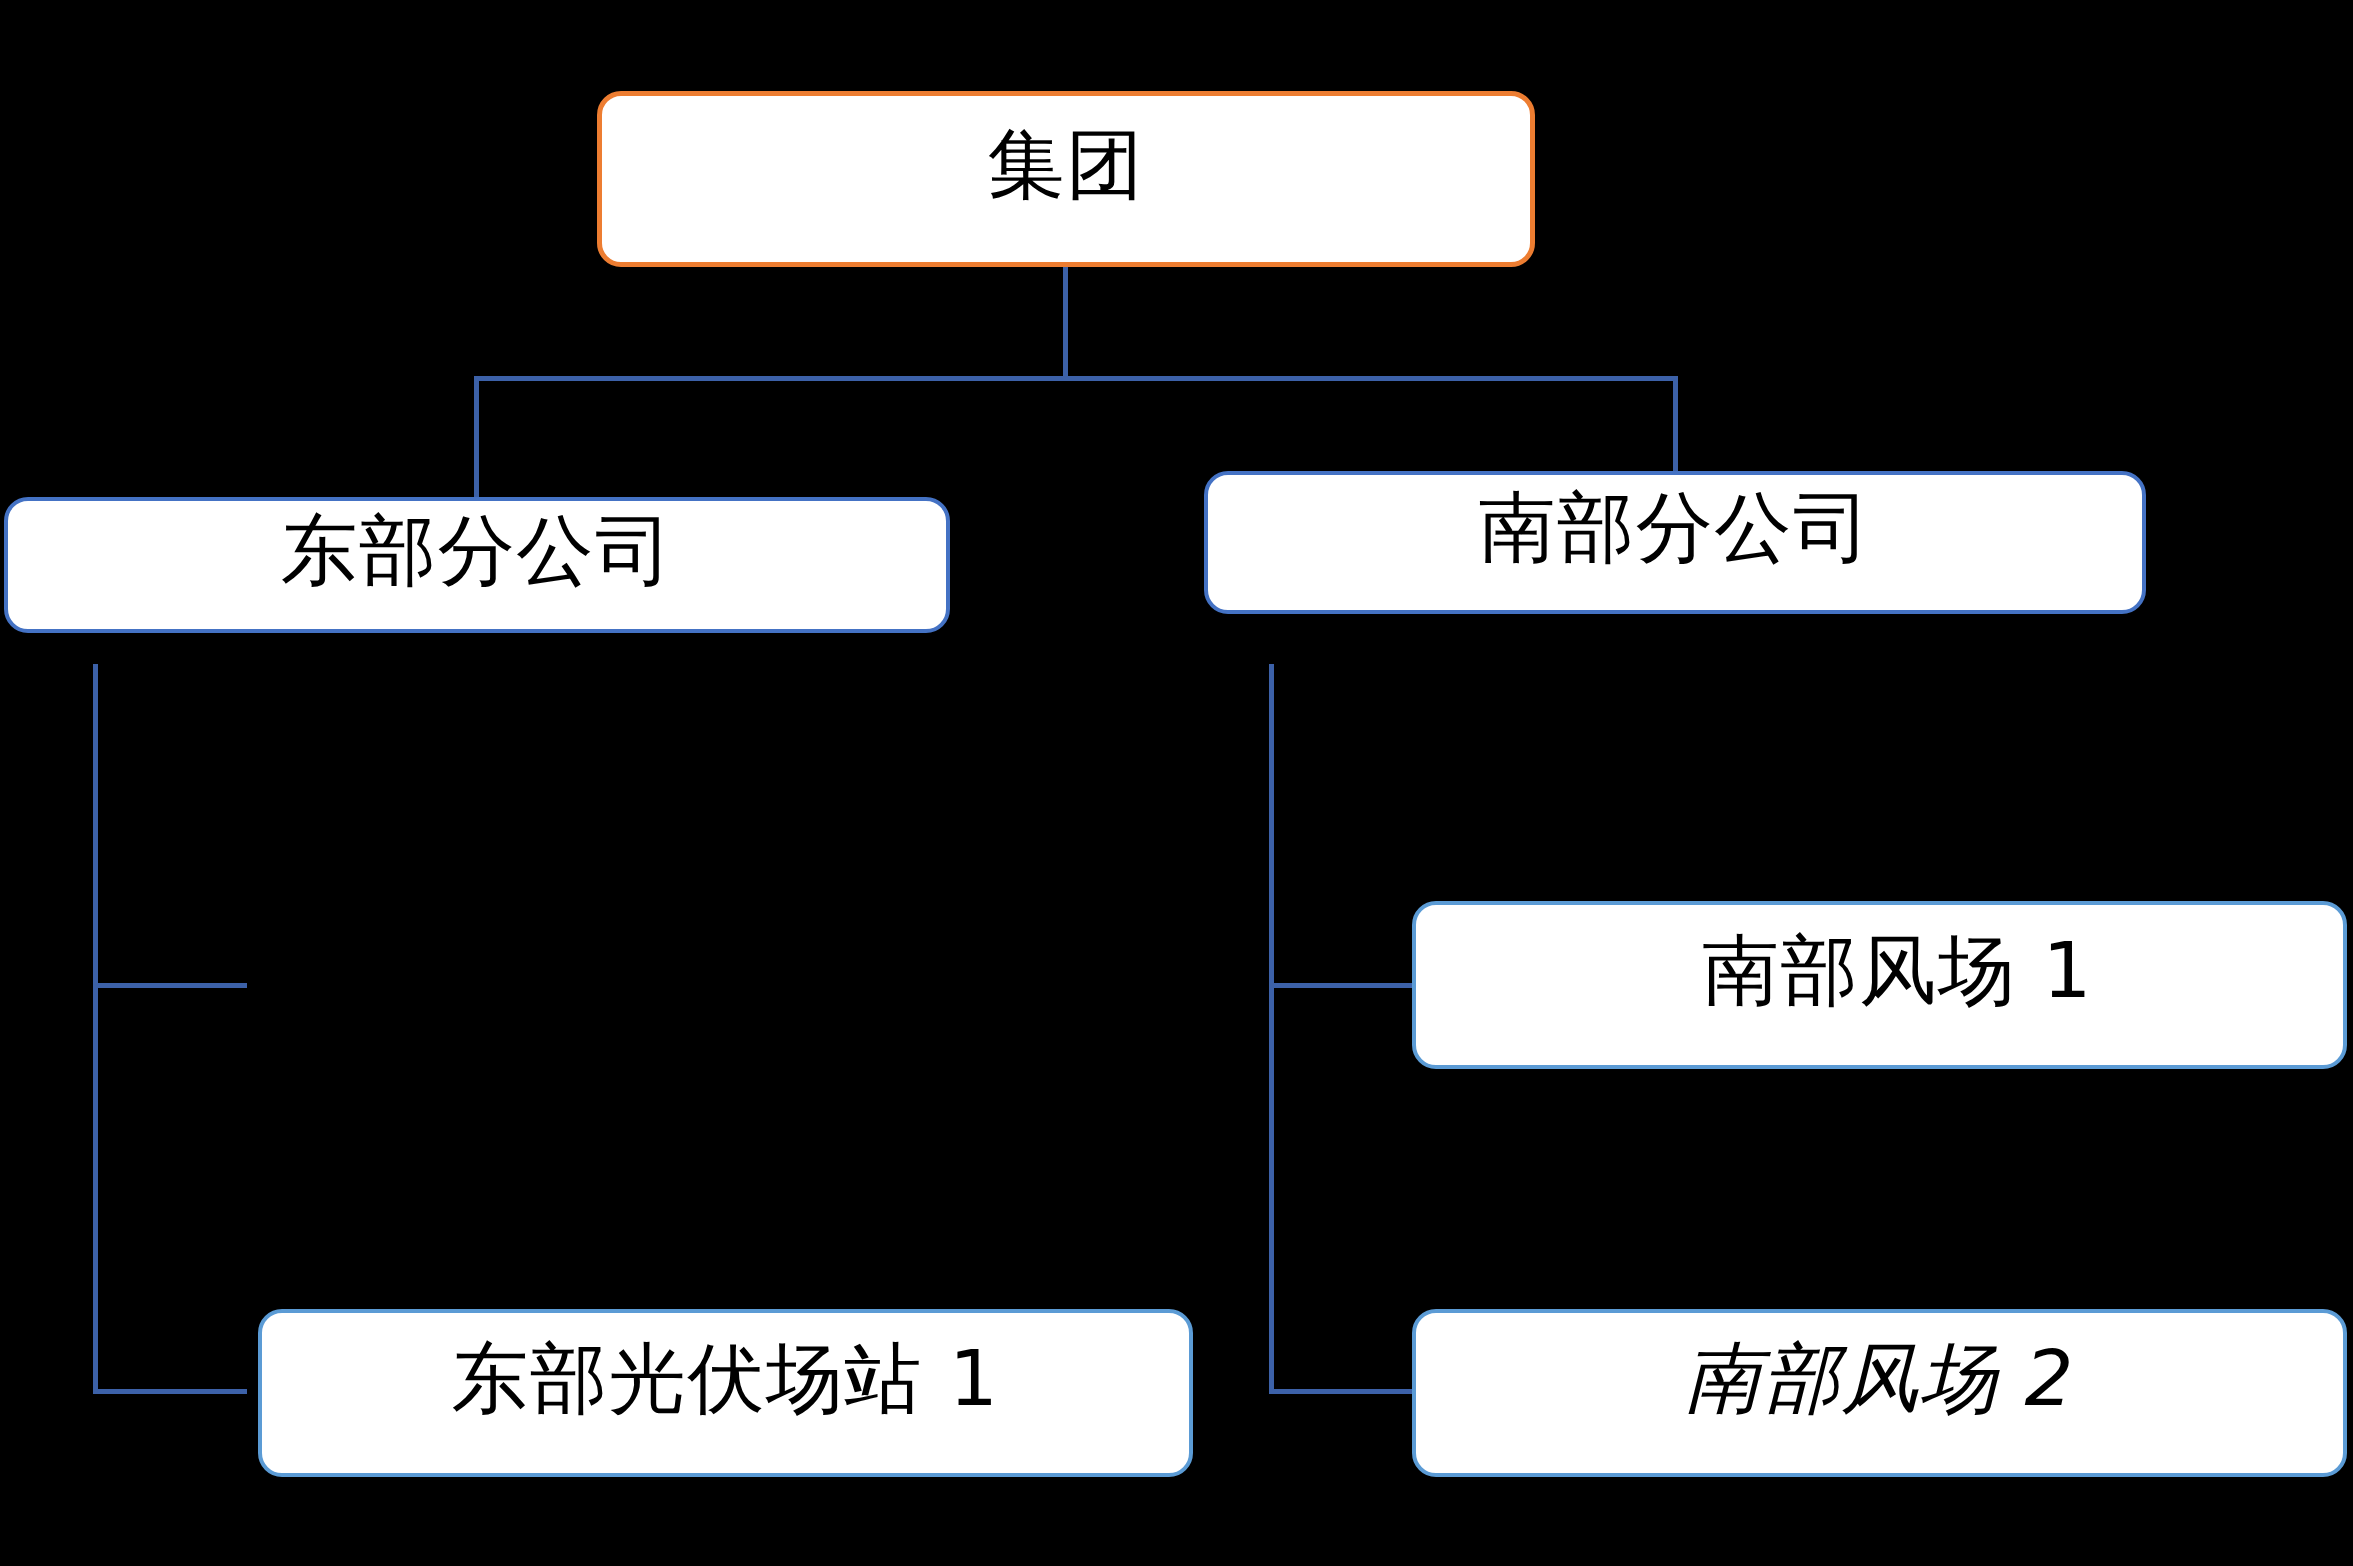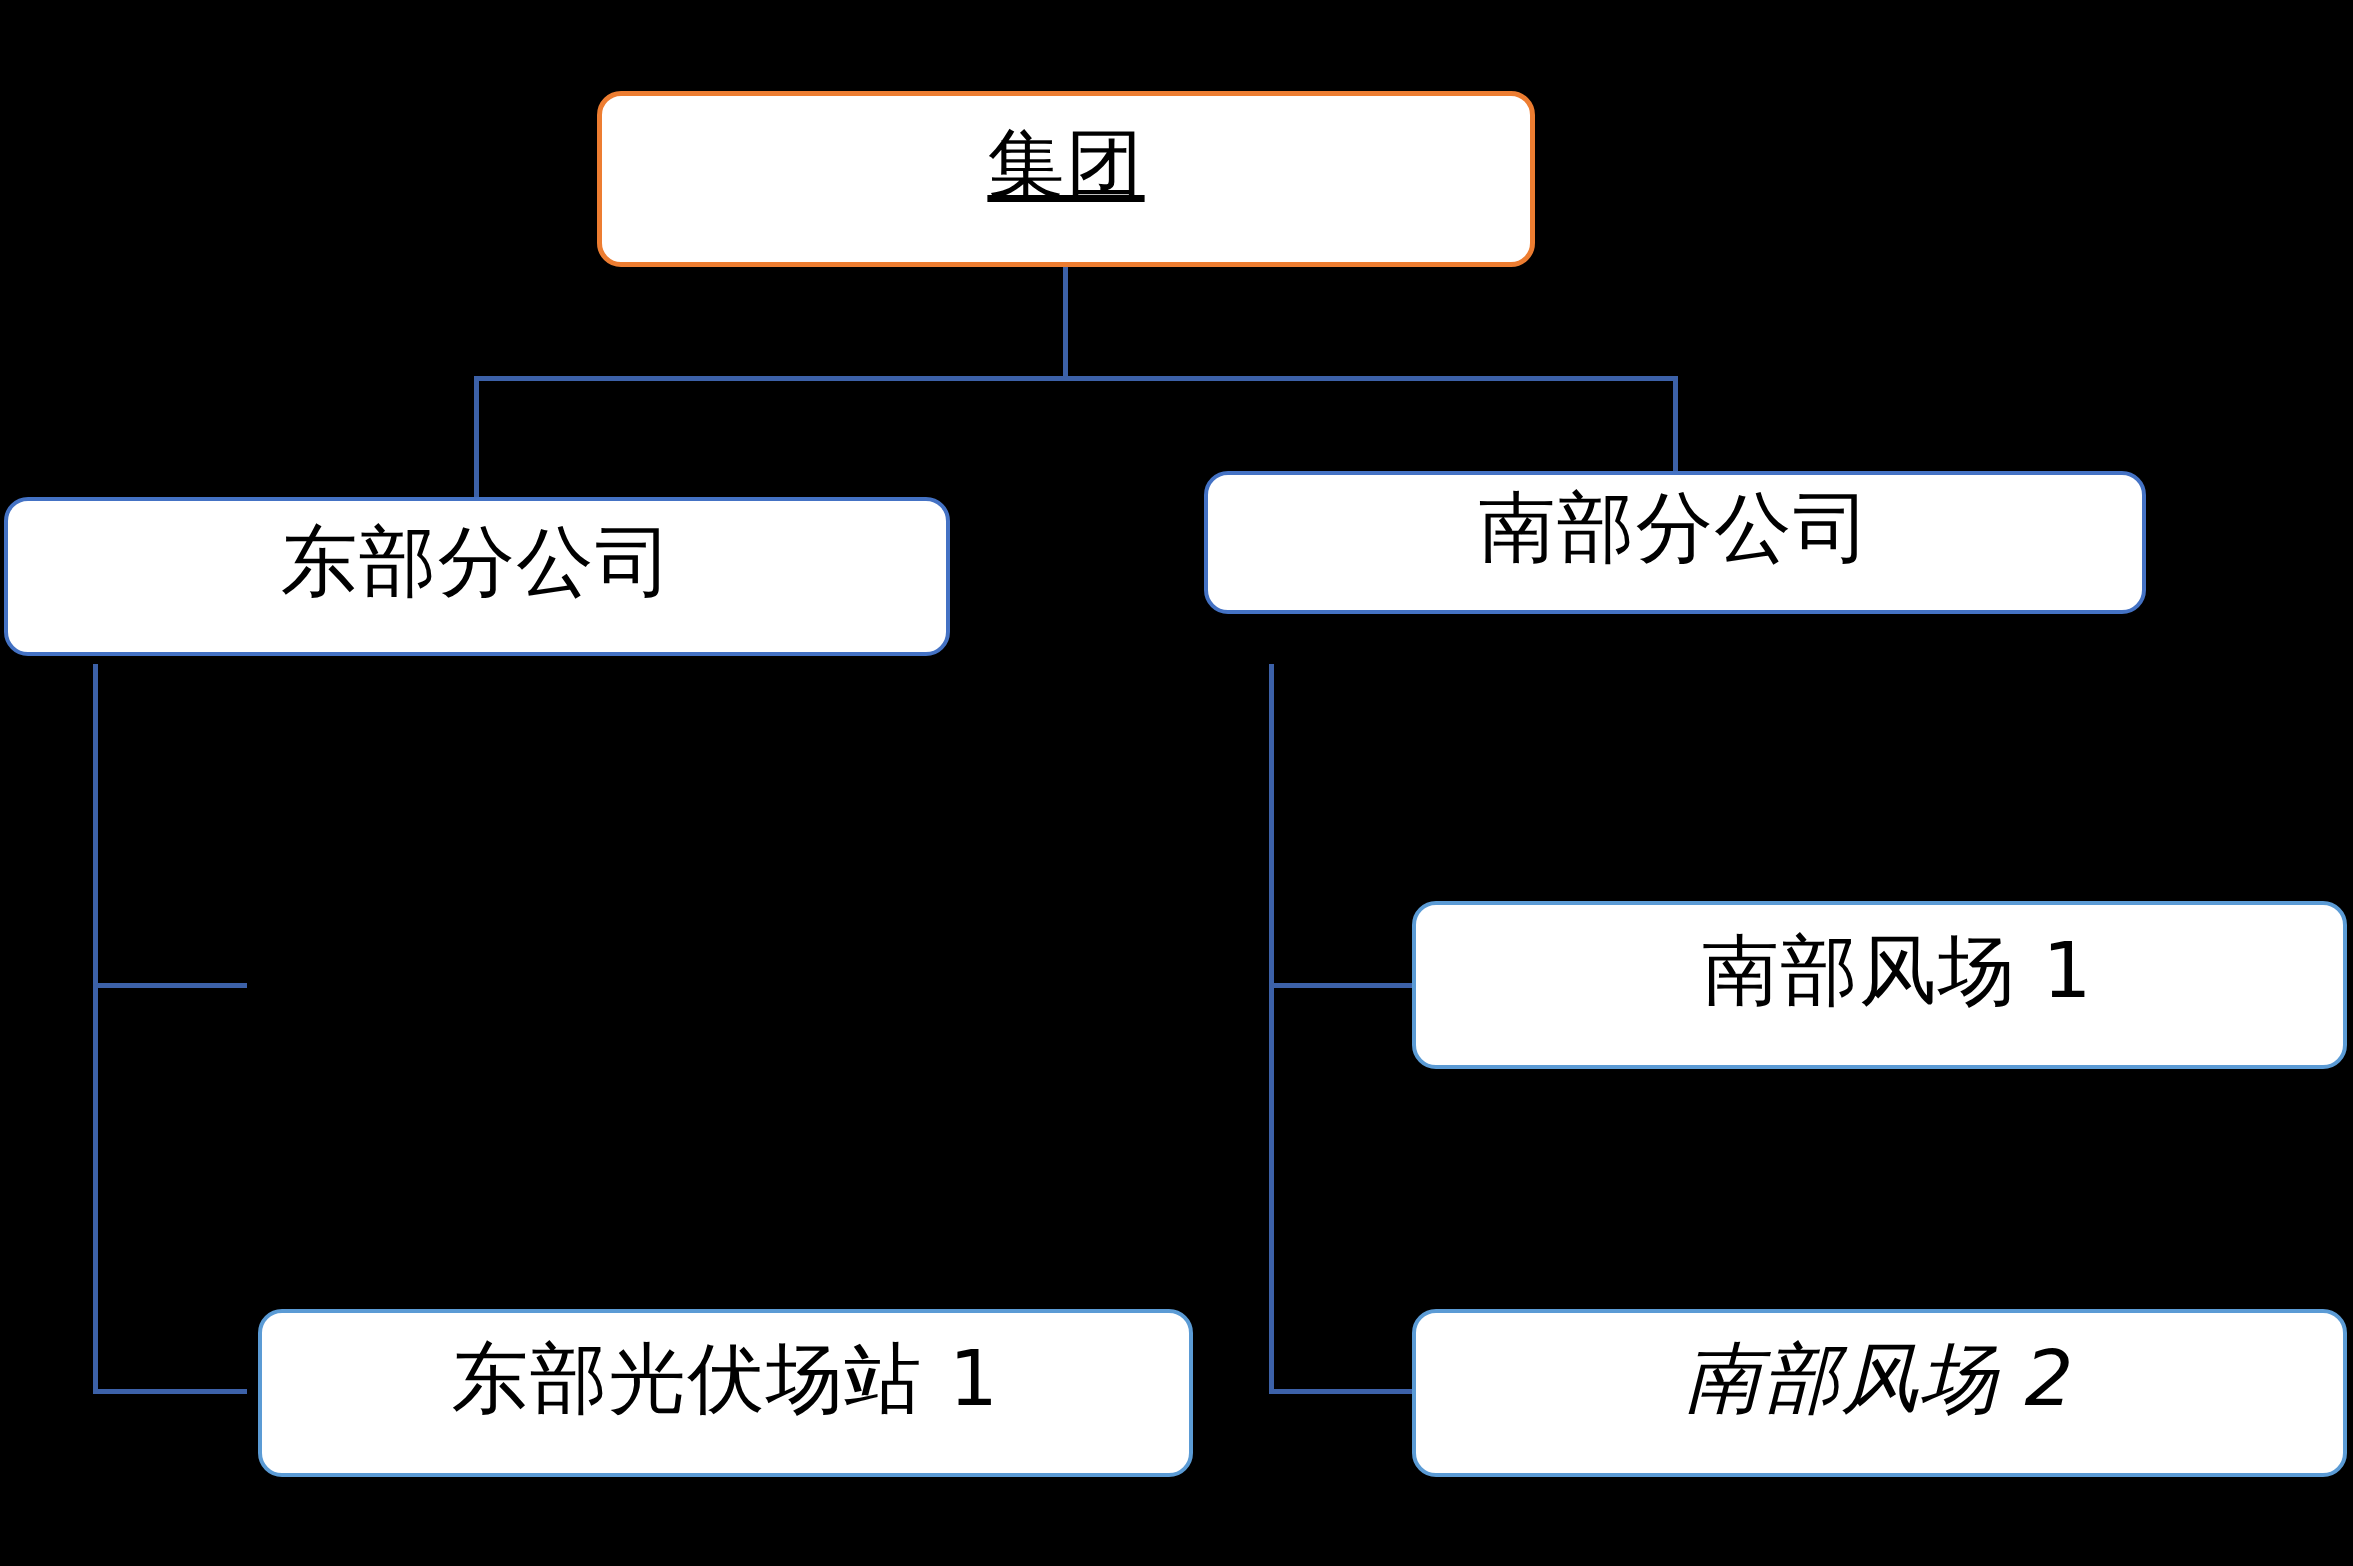--- a/index.html
+++ b/index.html
@@ -24,31 +24,31 @@
     justify-content: center;
     box-sizing: border-box;
     padding-bottom: 27px;
   }
   .node .label {
     font-size: 77px;
     color: #000000;
     white-space: nowrap;
     letter-spacing: 1.6px;
   }
-  .node.level-root  { border: 5.6px solid #ED7D31; text-decoration: underline; }
+  .node.level-root  { border: 5.6px solid #ED7D31; }
   .node.level-branch{ border: 4.8px solid #4472C4; }
   .node.level-leaf  { border: 4.8px solid #5B9BD5; }
 
   .connector {
     position: absolute;
     background: #3C61A8;
   }
   
   #node-group       { left: 597px;  top: 91px;  width: 938px; height: 176px; }
-  #node-east-branch { left: 4px;    top: 497px;  width: 946px; height: 159px; }
+  #node-east-branch { left: 4px;    top: 497px;  width: 946px; height: 136px; }
   #node-south-branch{ left: 1204px; top: 471px;  width: 942px; height: 143px; }
   #node-east-wind-1 { left: 244px;  top: 901px; width: 942px; height: 168px; }
   #node-east-pv-1   { left: 244px;  top: 1309px; width: 935px; height: 168px; margin-left: 14px; }
   #node-south-wind-1{ left: 1412px; top: 901px; width: 935px; height: 168px; padding-left: 36px; }
   #node-south-wind-2{ left: 1412px; top: 1309px; width: 935px; height: 168px; font-style: italic; }
 
   
   #c-root-v        { left: 1063px; top: 264px;  width: 4.8px;    height: 116px; }
   #c-junction-h    { left: 474px;  top: 376px;  width: 1203px; height: 4.8px;  }
   #c-east-drop-v   { left: 474px;  top: 376px;  width: 4.8px;    height: 124px; }

